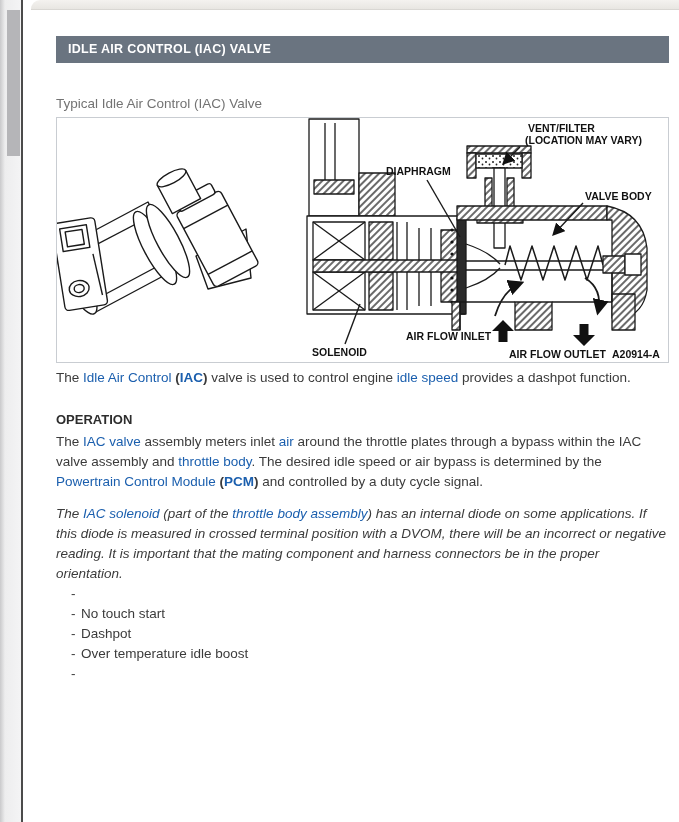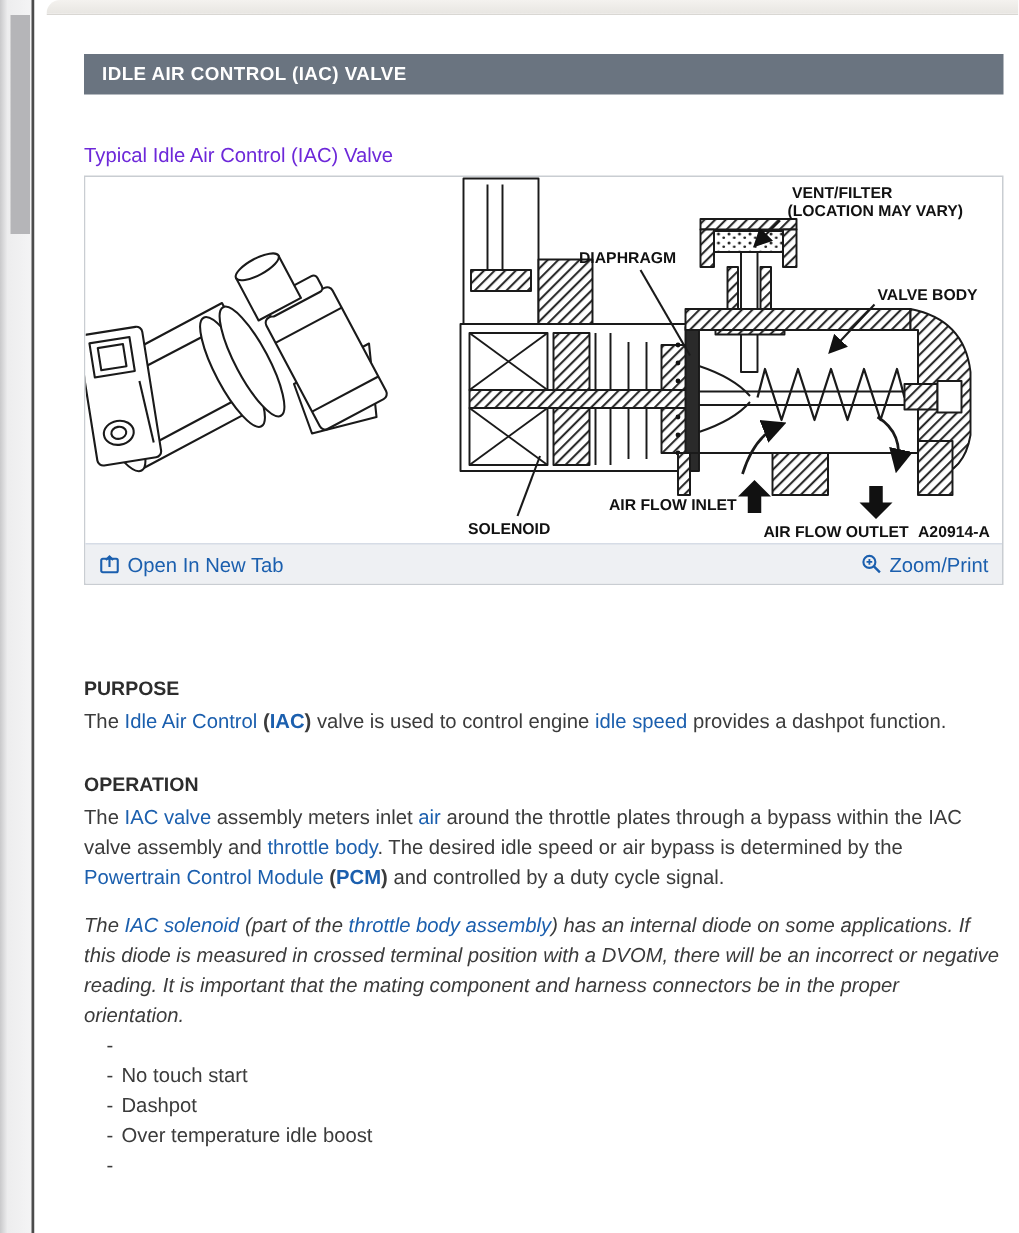--- a/index.html
+++ b/index.html
@@ -15,21 +15,21 @@
   
   .panel{position:absolute;left:23px;top:0;right:0;bottom:0;background:#fff;}
   .top-strip{position:absolute;top:0;left:8px;right:0;height:9px;
     background:linear-gradient(#f4f2ef,#e8e6e2);border-bottom:1px solid #d9d7d3;
     border-top-left-radius:9px;}
   .content{position:absolute;left:33px;top:24px;right:10px;}
   
   .sec-header{margin-top:12px;height:27px;background:#6a7480;color:#ffffff;
     font-size:12.5px;font-weight:bold;letter-spacing:.3px;line-height:27px;
     padding:0 12px;box-sizing:border-box;}
-  .caption{margin-top:33px;font-size:13.5px;color:#6d28d9;}
+  .caption{margin-top:33px;font-size:13.5px;color:#737373;}
   
   .fig-frame{margin-top:6px;border:1px solid #c9cdd2;background:#fff;}
   .fig-img{height:244px;position:relative;overflow:hidden;background:#fff;}
   .fig-footer{height:26px;background:#eef0f3;border-top:1px solid #d6dce6;
     display:flex;align-items:center;justify-content:space-between;padding:0 9px;}
   .fig-link{display:flex;align-items:center;gap:5px;color:#1b5fae;font-size:13.5px;
     text-decoration:none;cursor:pointer;}
   .fig-link svg{display:block;}
   
   .h2{margin-top:61px;font-size:13px;font-weight:bold;color:#2d2d2d;}
@@ -192,42 +192,22 @@
           <text x="468" y="26" font-size="10.5">(LOCATION MAY VARY)</text>
           <text x="329" y="57" font-size="10.5">DIAPHRAGM</text>
           <text x="528" y="82" font-size="10.5">VALVE BODY</text>
           <text x="255" y="238" font-size="10.5">SOLENOID</text>
           <text x="349" y="222" font-size="10.5">AIR FLOW INLET</text>
           <text x="452" y="240" font-size="10.5">AIR FLOW OUTLET</text>
           <text x="555" y="240" font-size="10.5">A20914-A</text>
         </svg>
       </div>
 
-      <div class="fig-footer">
-        <a class="fig-link">
-          <svg width="14" height="14" viewBox="0 0 14 14">
-            <rect x="1.5" y="3.5" width="11" height="9" rx="1" fill="none" stroke="#1b5fae" stroke-width="1.4"></rect>
-            <line x1="7" y1="9" x2="7" y2="2" stroke="#1b5fae" stroke-width="1.4"></line>
-            <polyline points="4.6,4.4 7,2 9.4,4.4" fill="none" stroke="#1b5fae" stroke-width="1.4"></polyline>
-          </svg>
-          <span>Open In New Tab</span>
-        </a>
-        <a class="fig-link">
-          <svg width="14" height="14" viewBox="0 0 14 14">
-            <circle cx="5.6" cy="5.6" r="4" fill="none" stroke="#1b5fae" stroke-width="1.4"></circle>
-            <line x1="8.6" y1="8.6" x2="12.6" y2="12.6" stroke="#1b5fae" stroke-width="1.6"></line>
-            <line x1="3.7" y1="5.6" x2="7.5" y2="5.6" stroke="#1b5fae" stroke-width="1.2"></line>
-            <line x1="5.6" y1="3.7" x2="5.6" y2="7.5" stroke="#1b5fae" stroke-width="1.2"></line>
-          </svg>
-          <span>Zoom/Print</span>
-        </a>
-      </div>
     </div>
 
-    <div class="h2">PURPOSE</div>
     <div class="para"><span> The </span><span class="lnk">Idle Air Control</span><span class="bld"> (</span><span class="lnk bld">IAC</span><span class="bld">)</span><span> valve is used to control engine </span><span class="lnk">idle speed</span><span> provides a dashpot function.</span></div>
 
     <div class="h2 op">OPERATION</div>
     <div class="para"><span> The </span><span class="lnk">IAC valve</span><span> assembly meters inlet </span><span class="lnk">air</span><span> around the throttle plates through a bypass within the IAC valve assembly and </span><span class="lnk">throttle body</span><span>. The desired idle speed or air bypass is determined by the </span><span class="lnk">Powertrain Control Module</span><span class="bld"> (</span><span class="lnk bld">PCM</span><span class="bld">)</span><span> and controlled by a duty cycle signal.</span></div>
     <div class="para gap"><span> The </span><span class="lnk">IAC solenoid</span><span> (part of the </span><span class="lnk">throttle body assembly</span><span>) has an internal diode on some applications. If this diode is measured in crossed terminal position with a DVOM, there will be an incorrect or negative reading. It is important that the mating component and harness connectors be in the proper orientation.</span></div>
 
     <div class="ctl-list">
         <div class="ctl-item">
           <span class="dash">-</span>
         </div>

